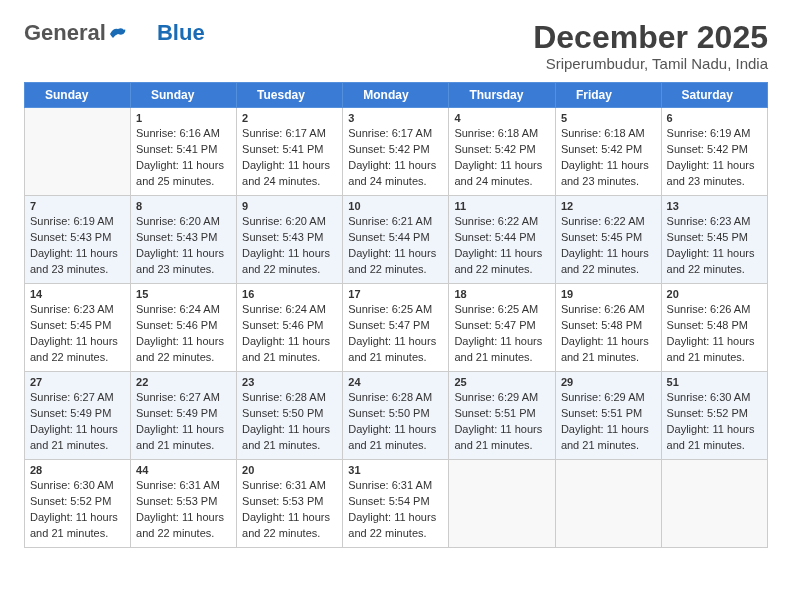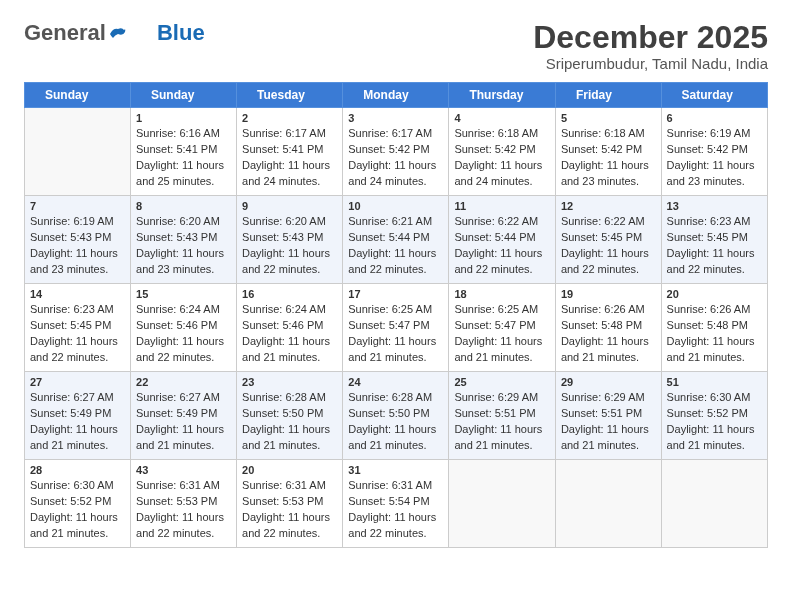--- a/index.html
+++ b/index.html
@@ -245,21 +245,21 @@
             <span class="day-number">51</span>
             <div class="day-info">Sunrise: 6:30 AM<br>Sunset: 5:52 PM<br>Daylight: 11 hours<br>and 21 minutes.</div>
           </td>
         </tr>
         <tr>
           <td>
             <span class="day-number">28</span>
             <div class="day-info">Sunrise: 6:30 AM<br>Sunset: 5:52 PM<br>Daylight: 11 hours<br>and 21 minutes.</div>
           </td>
           <td>
-            <span class="day-number">43</span>
+            <span class="day-number">44</span>
             <div class="day-info">Sunrise: 6:31 AM<br>Sunset: 5:53 PM<br>Daylight: 11 hours<br>and 22 minutes.</div>
           </td>
           <td>
             <span class="day-number">20</span>
             <div class="day-info">Sunrise: 6:31 AM<br>Sunset: 5:53 PM<br>Daylight: 11 hours<br>and 22 minutes.</div>
           </td>
           <td>
             <span class="day-number">31</span>
             <div class="day-info">Sunrise: 6:31 AM<br>Sunset: 5:54 PM<br>Daylight: 11 hours<br>and 22 minutes.</div>
           </td>

